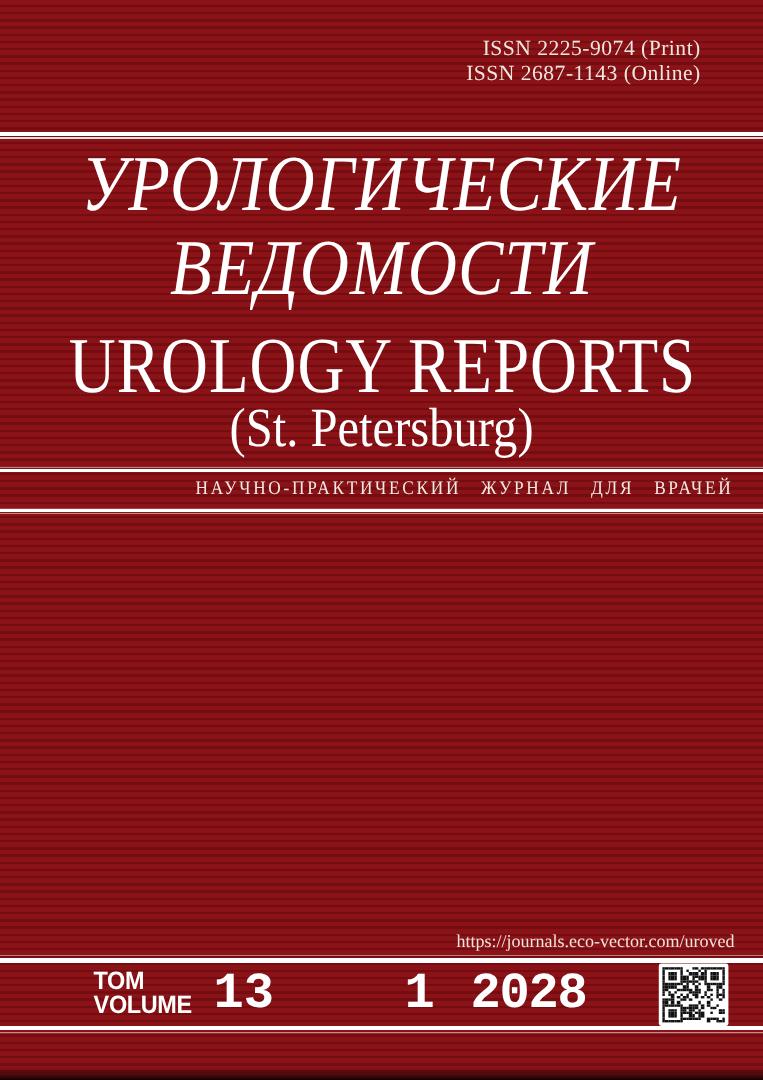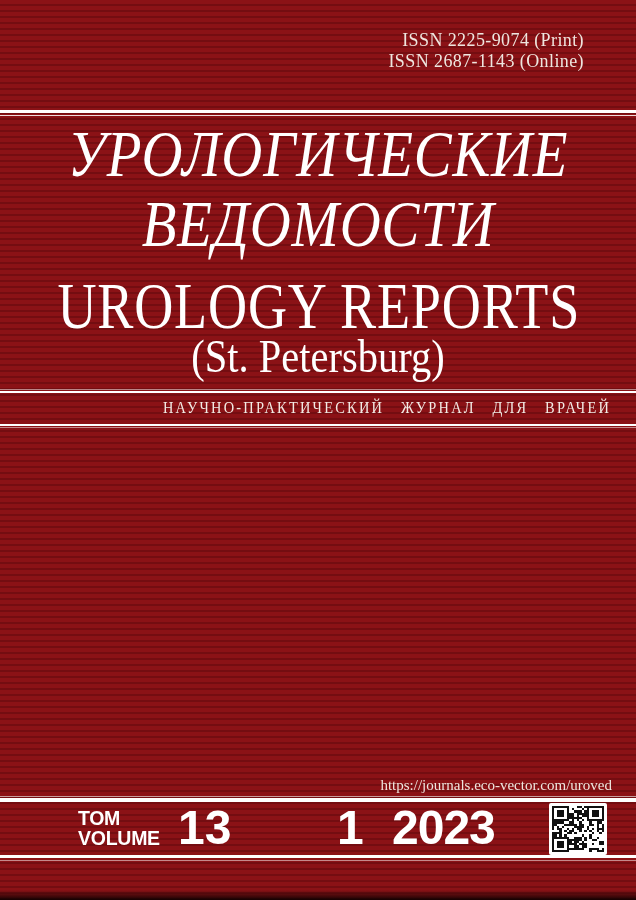--- a/index.html
+++ b/index.html
@@ -76,22 +76,22 @@
   .vol-labels{
     position:absolute;top:5px;
     font-family:"Liberation Sans", sans-serif;font-weight:700;
     font-size:21px;line-height:20px;letter-spacing:-.3px;
   }
   .vol-labels .cond{transform-origin:left center;transform:scaleX(.93);display:block;}
   .grp-volume{left:78px;}
   .grp-issue{left:252px;}
   .big-num{
     position:absolute;top:-4px;
-    font-size:48px;line-height:58px;font-weight:700;
-    font-family:Liberation Sans, sans-serif;
+    font-size:42px;line-height:58px;font-weight:700;
+    font-family:Liberation Mono, monospace;
     text-align:center;
   }
   .num-volume{left:178px;}
   .num-issue{left:337px;}
   .num-year{left:392px;letter-spacing:-1px;}
 
   
   .qr{
     position:absolute;left:549px;top:0px;width:58px;height:52px;
     background:#fff;border-radius:2px;padding:3px;box-sizing:border-box;
@@ -136,21 +136,21 @@
 
   <div class="volume-band">
     <div class="vol-labels grp-volume">
       <span class="cond">ТОМ</span>
       <span class="cond">VOLUME</span>
     </div>
     <div class="big-num num-volume">13</div>
 
     <div class="big-num num-issue">1</div>
 
-    <div class="big-num num-year">2023</div>
+    <div class="big-num num-year">2028</div>
 
     <div class="qr">
       <div class="qr-grid" id="qr-grid">
           <div class="m"></div>
           <div class="m"></div>
           <div class="m"></div>
           <div class="m"></div>
           <div class="m"></div>
           <div class="m"></div>
           <div class="m"></div>

